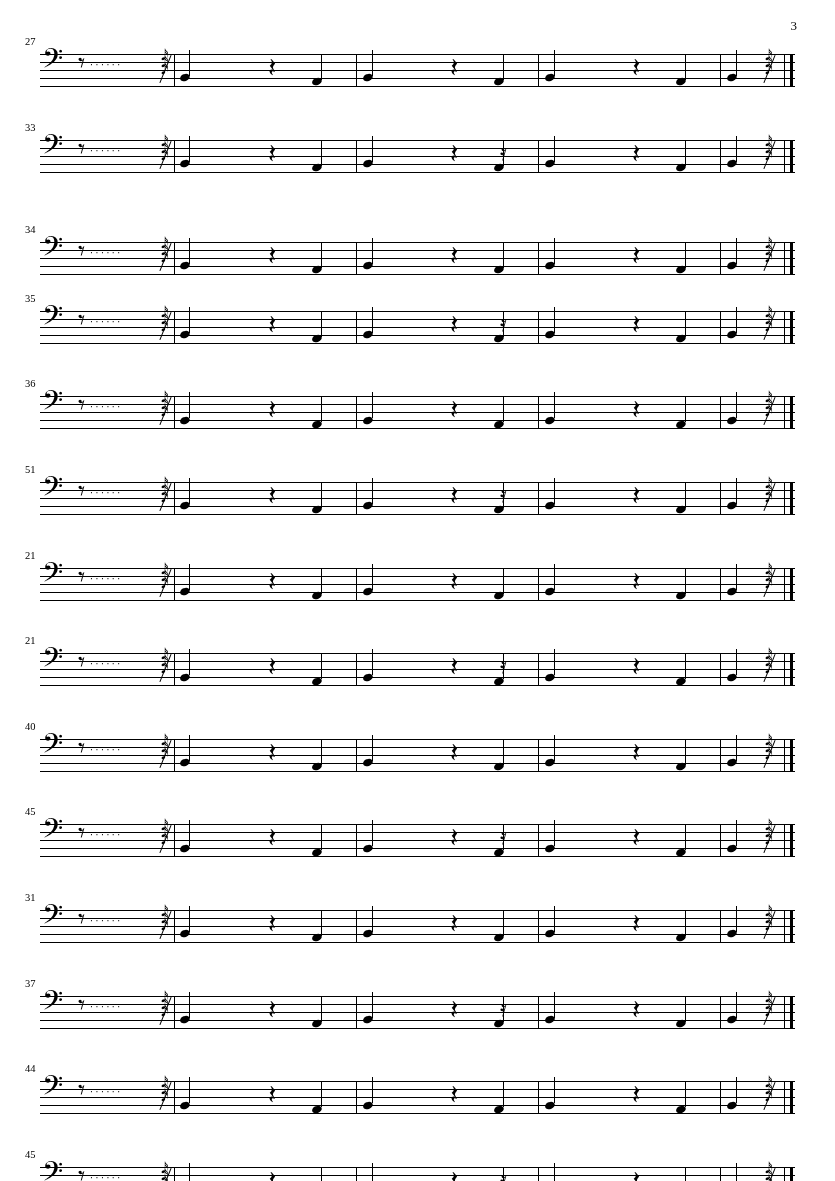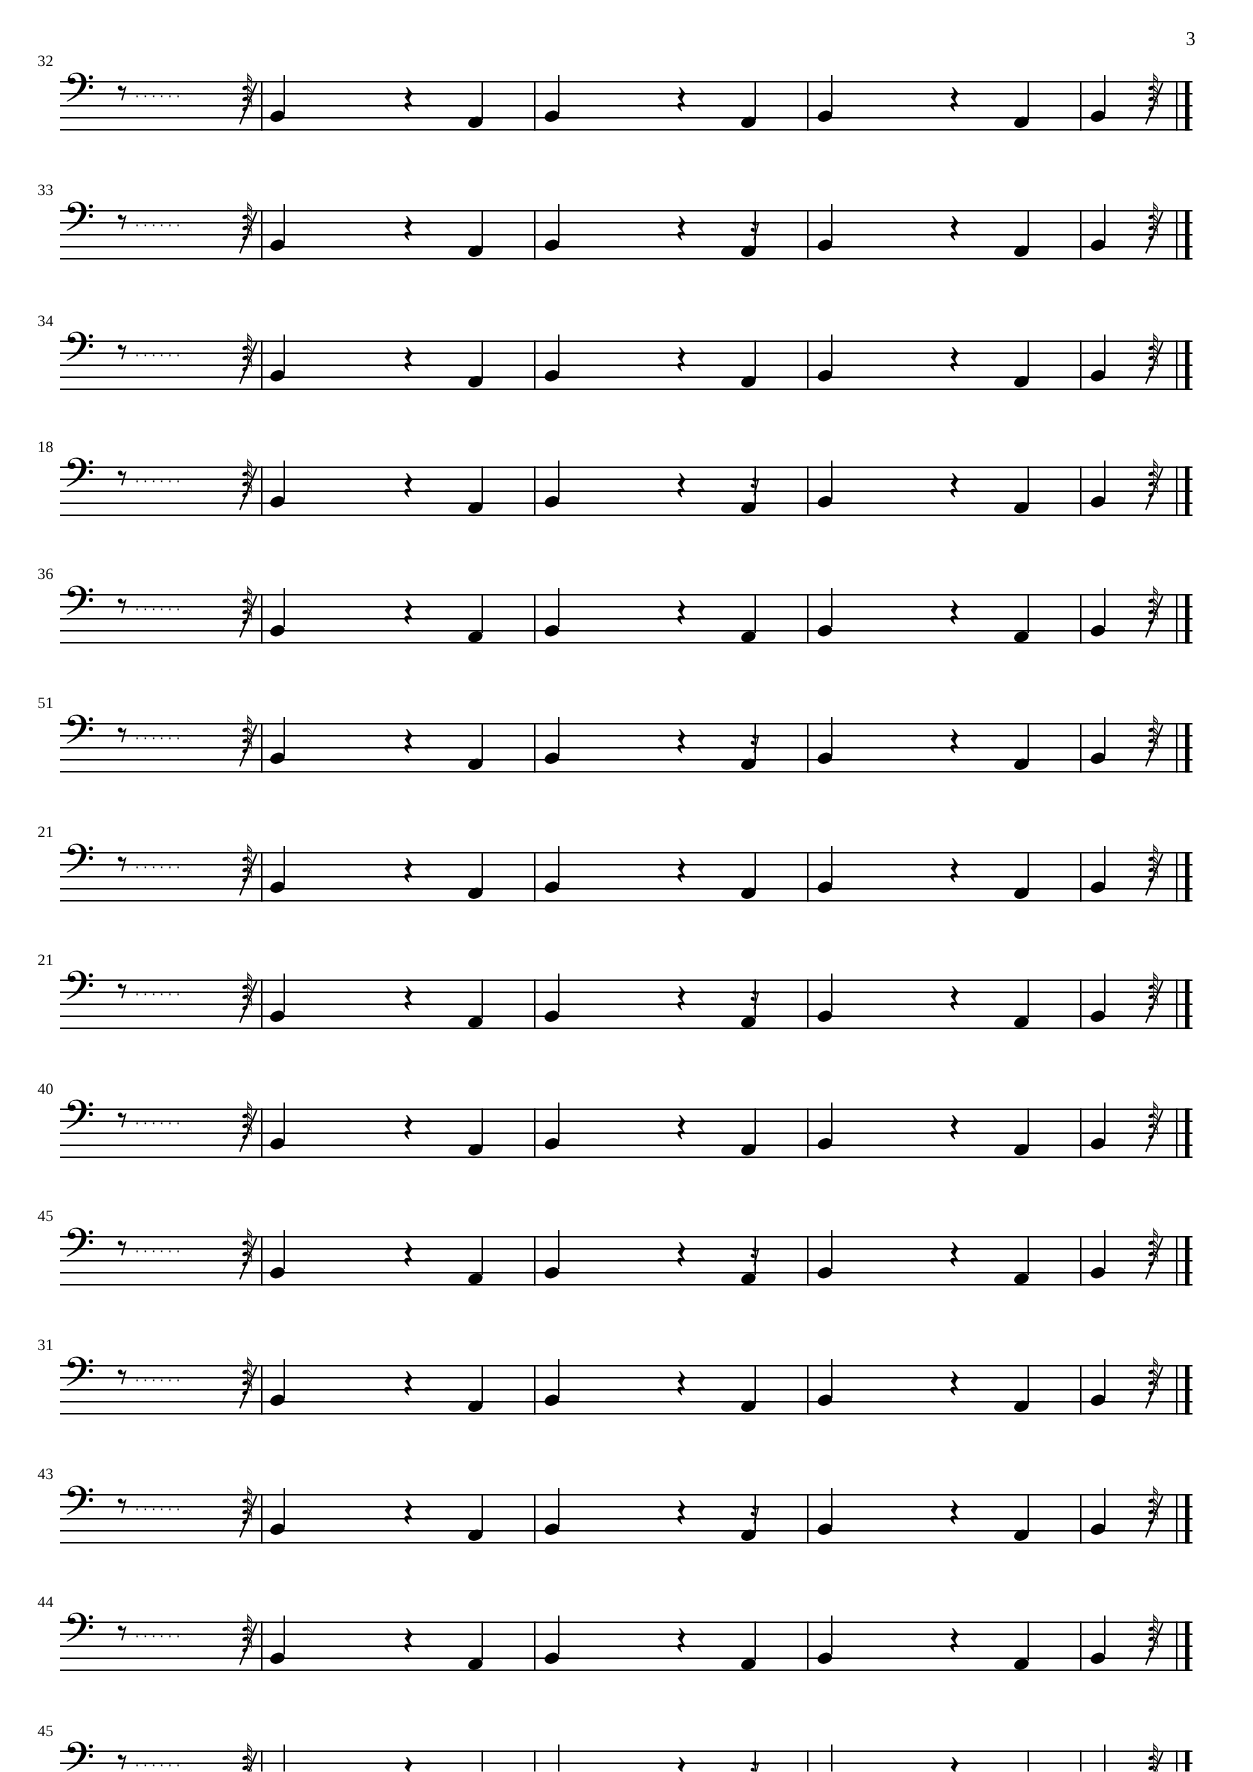--- a/index.html
+++ b/index.html
@@ -170,21 +170,21 @@
 </style>
 </head>
 <body>
 
 <div id="page">
 
   <div class="page-number">3</div>
 
   <div id="systems-container">
       <div class="system" style="top: 36px;">
-        <div class="measure-number">32</div>
+        <div class="measure-number">27</div>
         <div class="staff">
           <div class="staff-line l0"></div>
           <div class="staff-line l1"></div>
           <div class="staff-line l2"></div>
           <div class="staff-line l3"></div>
           <div class="staff-line l4"></div>
           <div class="clef" style="left: 2px;">𝄢</div>
           <div class="glyph rest-8th" style="left: 38px;">𝄾</div>
           <div class="dots" style="left: 50px;">······</div>
           <div class="grace-cluster" style="left: 118px;">
@@ -294,21 +294,21 @@
           <div class="note" style="left: 459px; top: 28px;">
             <div class="notehead"></div>
             <div class="stem"></div>
           </div>
           <div class="note" style="left: 641px; top: 28px;">
             <div class="notehead"></div>
             <div class="stem"></div>
           </div>
         </div>
       </div>
-      <div class="system" style="top: 209px;">
+      <div class="system" style="top: 224px;">
         <div class="measure-number">34</div>
         <div class="staff">
           <div class="staff-line l0"></div>
           <div class="staff-line l1"></div>
           <div class="staff-line l2"></div>
           <div class="staff-line l3"></div>
           <div class="staff-line l4"></div>
           <div class="clef" style="left: 2px;">𝄢</div>
           <div class="glyph rest-8th" style="left: 38px;">𝄾</div>
           <div class="dots" style="left: 50px;">······</div>
@@ -357,21 +357,21 @@
             <div class="notehead"></div>
             <div class="stem"></div>
           </div>
           <div class="note" style="left: 641px; top: 28px;">
             <div class="notehead"></div>
             <div class="stem"></div>
           </div>
         </div>
       </div>
       <div class="system" style="top: 292.8px;">
-        <div class="measure-number">18</div>
+        <div class="measure-number">35</div>
         <div class="staff">
           <div class="staff-line l0"></div>
           <div class="staff-line l1"></div>
           <div class="staff-line l2"></div>
           <div class="staff-line l3"></div>
           <div class="staff-line l4"></div>
           <div class="clef" style="left: 2px;">𝄢</div>
           <div class="glyph rest-8th" style="left: 38px;">𝄾</div>
           <div class="dots" style="left: 50px;">······</div>
           <div class="grace-cluster" style="left: 118px;">
@@ -857,21 +857,21 @@
             <div class="notehead"></div>
             <div class="stem"></div>
           </div>
           <div class="note" style="left: 641px; top: 28px;">
             <div class="notehead"></div>
             <div class="stem"></div>
           </div>
         </div>
       </div>
       <div class="system" style="top: 977.6px;">
-        <div class="measure-number">43</div>
+        <div class="measure-number">37</div>
         <div class="staff">
           <div class="staff-line l0"></div>
           <div class="staff-line l1"></div>
           <div class="staff-line l2"></div>
           <div class="staff-line l3"></div>
           <div class="staff-line l4"></div>
           <div class="clef" style="left: 2px;">𝄢</div>
           <div class="glyph rest-8th" style="left: 38px;">𝄾</div>
           <div class="dots" style="left: 50px;">······</div>
           <div class="grace-cluster" style="left: 118px;">

